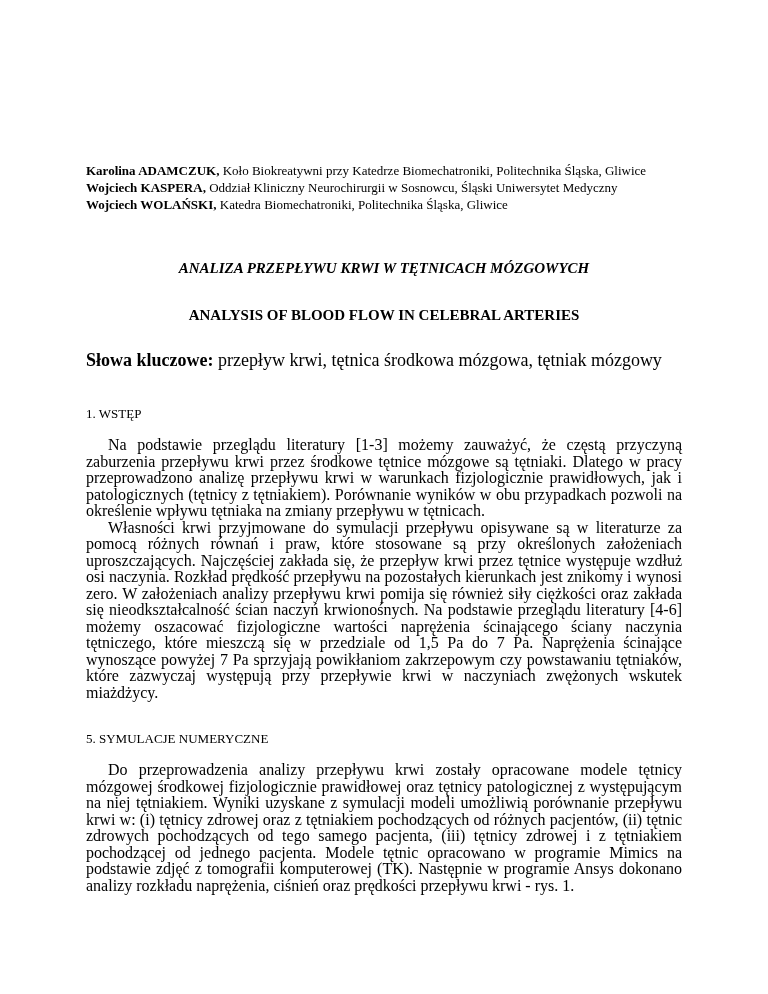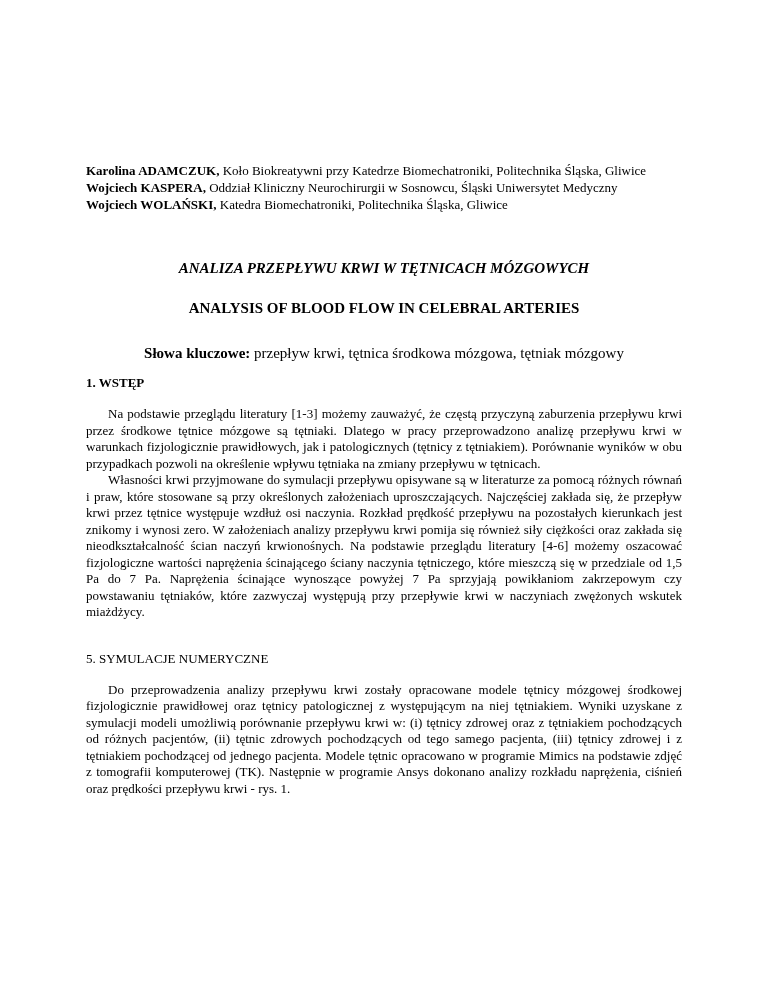--- a/index.html
+++ b/index.html
@@ -28,38 +28,37 @@
     margin: 0;
   }
   .title {
     text-align: center;
     font-weight: bold;
     font-size: 15px;
     line-height: 18px;
     margin: 0;
   }
   .title-pl { margin-top: 46px; font-style: italic; }
-  .title-en { margin-top: 22px; }
+  .title-en { margin-top: 29px; }
   .keywords {
     margin: 27px 0 0 0;
-    font-size: 15px;
+    font-size: 18px;
     line-height: 18px;
-    text-align: center;
   }
   .heading {
     margin: 0;
     font-size: 13px;
     line-height: 17px;
     font-weight: normal;
   }
-  .heading-1 { margin-top: 12px; font-weight: bold; }
+  .heading-1 { margin-top: 36px; }
   .heading-2 { margin-top: 29px; }
   .body-par {
     margin: 0;
-    font-size: 13px;
+    font-size: 16px;
     line-height: 16.5px;
     text-align: justify;
     text-indent: 22px;
   }
   .first-par { margin-top: 15px; }
 </style>
 </head>
 <body>
 
 <div class="page">

